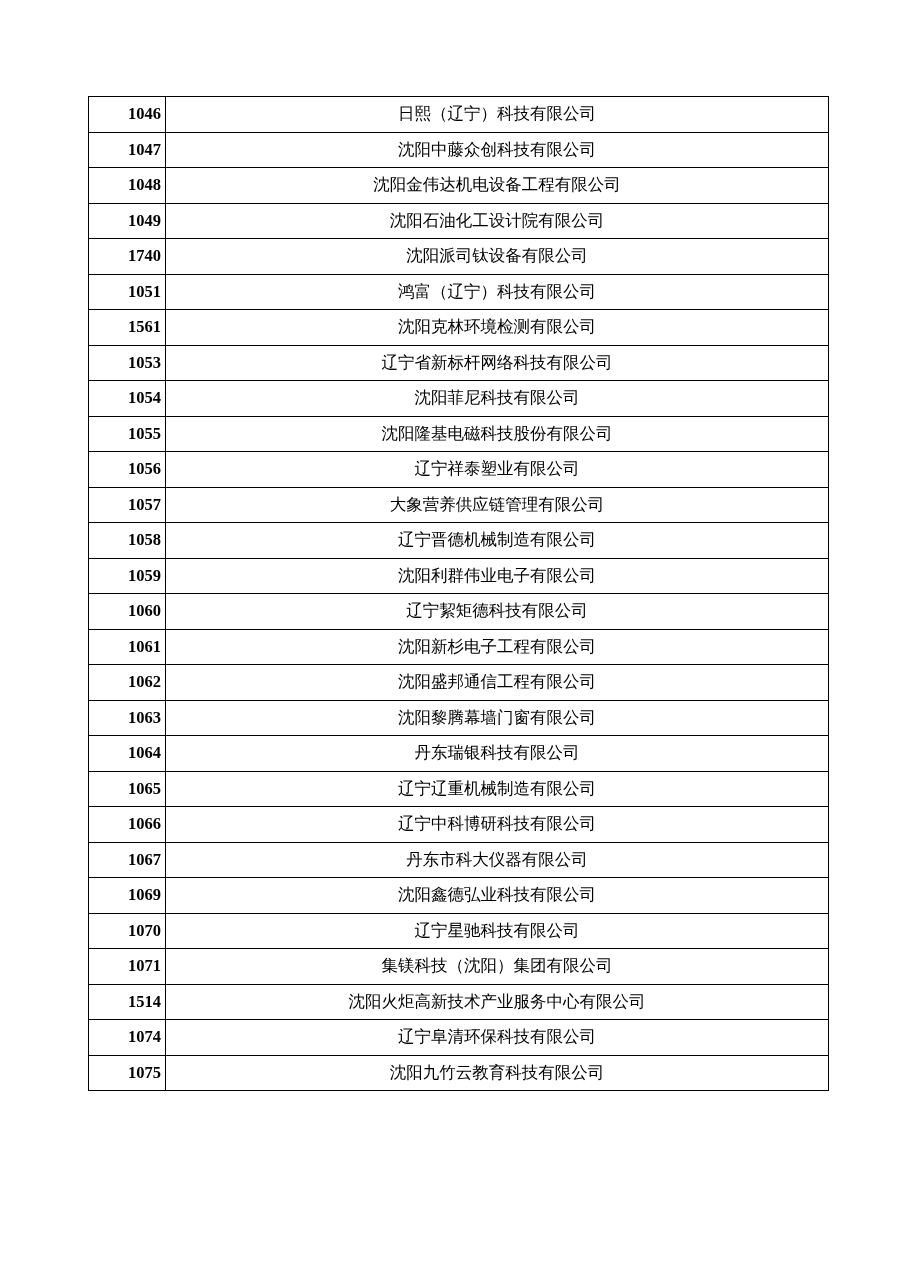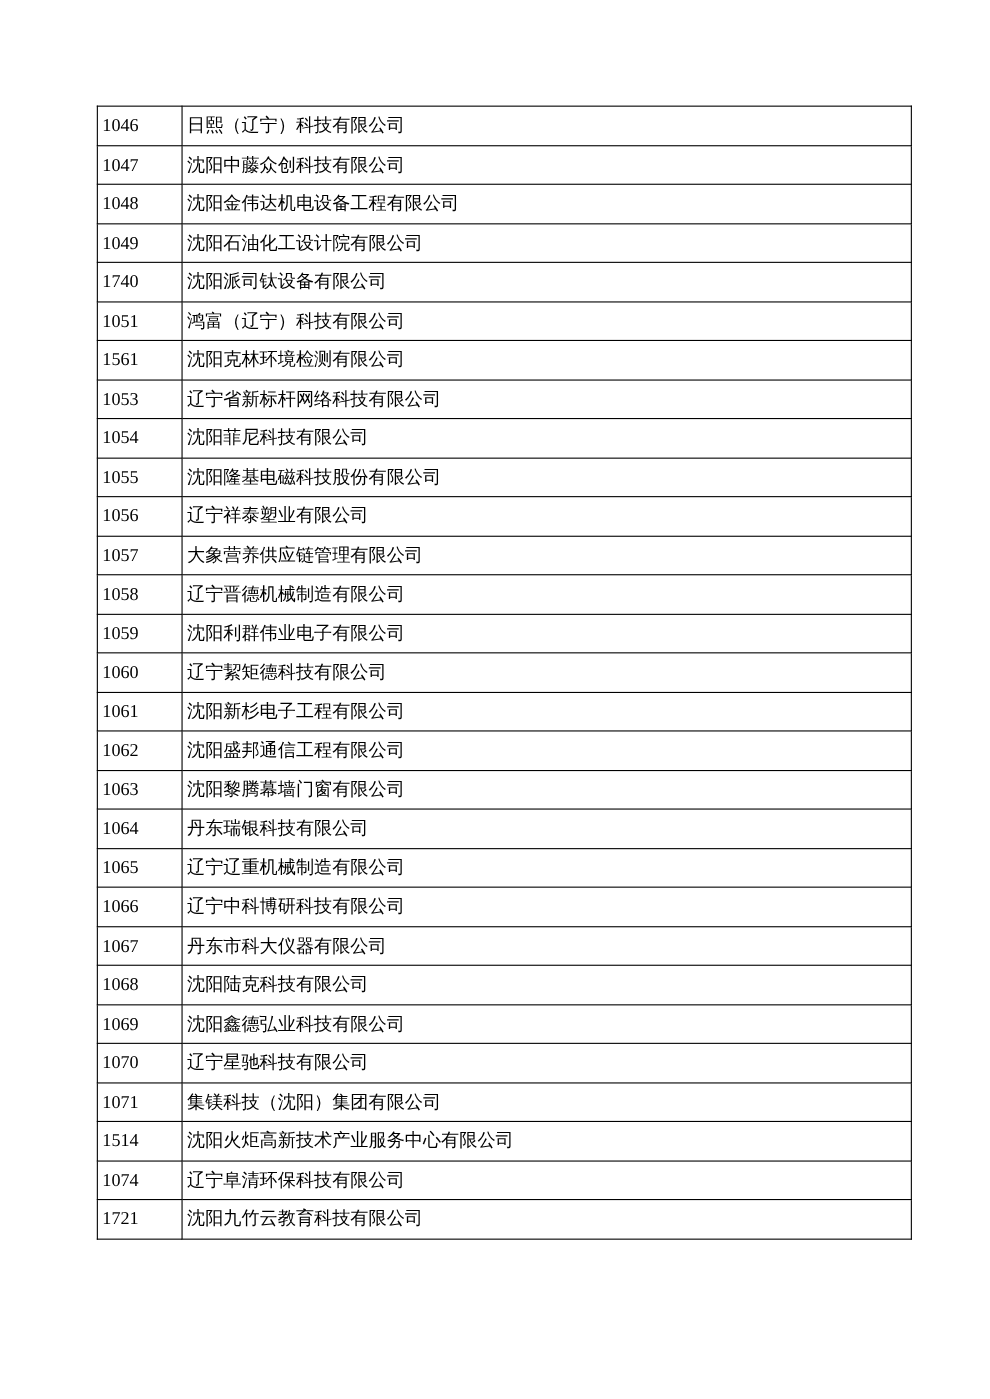--- a/index.html
+++ b/index.html
@@ -28,25 +28,27 @@
   table.listing td {
     border: 1px solid #000000;
     height: 34.5px;
     padding: 0 4px;
     font-size: 16.5px;
     line-height: 1.2;
     vertical-align: middle;
   }
   td.col-index {
     width: 68px;
-    text-align: left;
+    text-align: right;
     font-family: "Liberation Serif", "DejaVu Serif", serif;
+    font-weight: bold;
   }
   td.col-name {
     width: 654px;
+    text-align: center;
     font-family: "Liberation Serif", "DejaVu Serif", serif;
   }
 </style>
 </head>
 <body>
 
 <div class="page">
   <table class="listing">
     <tbody>
         <tr>
@@ -131,42 +133,38 @@
         </tr>
         <tr>
           <td class="col-index">1066</td>
           <td class="col-name">辽宁中科博研科技有限公司</td>
         </tr>
         <tr>
           <td class="col-index">1067</td>
           <td class="col-name">丹东市科大仪器有限公司</td>
         </tr>
         <tr>
-          <td class="col-index">1068</td>
-          <td class="col-name">沈阳陆克科技有限公司</td>
-        </tr>
-        <tr>
           <td class="col-index">1069</td>
           <td class="col-name">沈阳鑫德弘业科技有限公司</td>
         </tr>
         <tr>
           <td class="col-index">1070</td>
           <td class="col-name">辽宁星驰科技有限公司</td>
         </tr>
         <tr>
           <td class="col-index">1071</td>
           <td class="col-name">集镁科技（沈阳）集团有限公司</td>
         </tr>
         <tr>
           <td class="col-index">1514</td>
           <td class="col-name">沈阳火炬高新技术产业服务中心有限公司</td>
         </tr>
         <tr>
           <td class="col-index">1074</td>
           <td class="col-name">辽宁阜清环保科技有限公司</td>
         </tr>
         <tr>
-          <td class="col-index">1721</td>
+          <td class="col-index">1075</td>
           <td class="col-name">沈阳九竹云教育科技有限公司</td>
         </tr>
       </tbody>
   </table>
 </div>
 
 </body></html>

